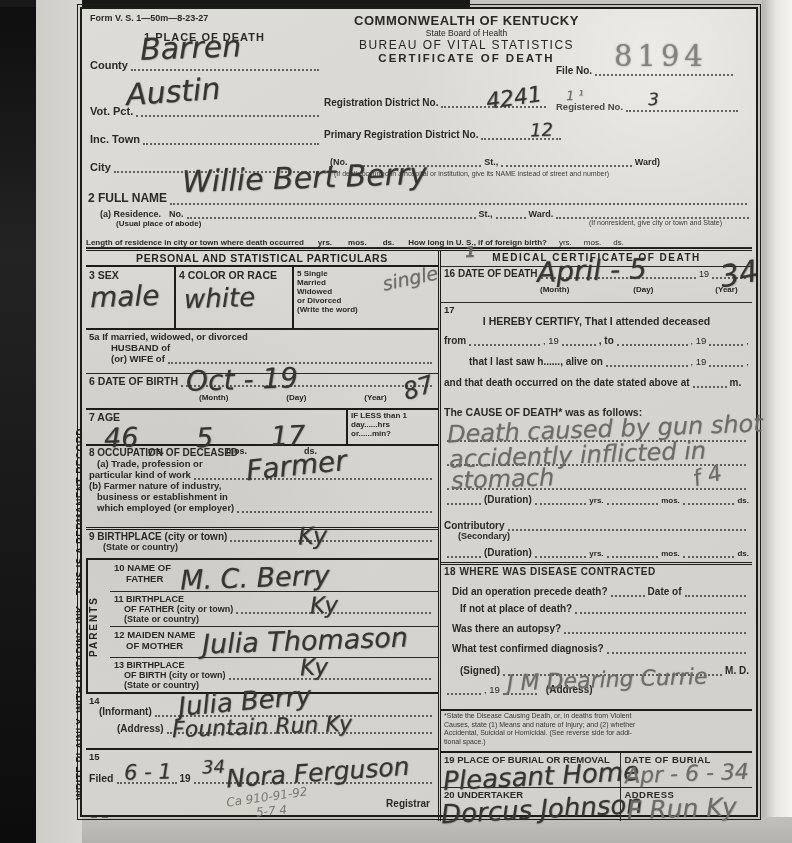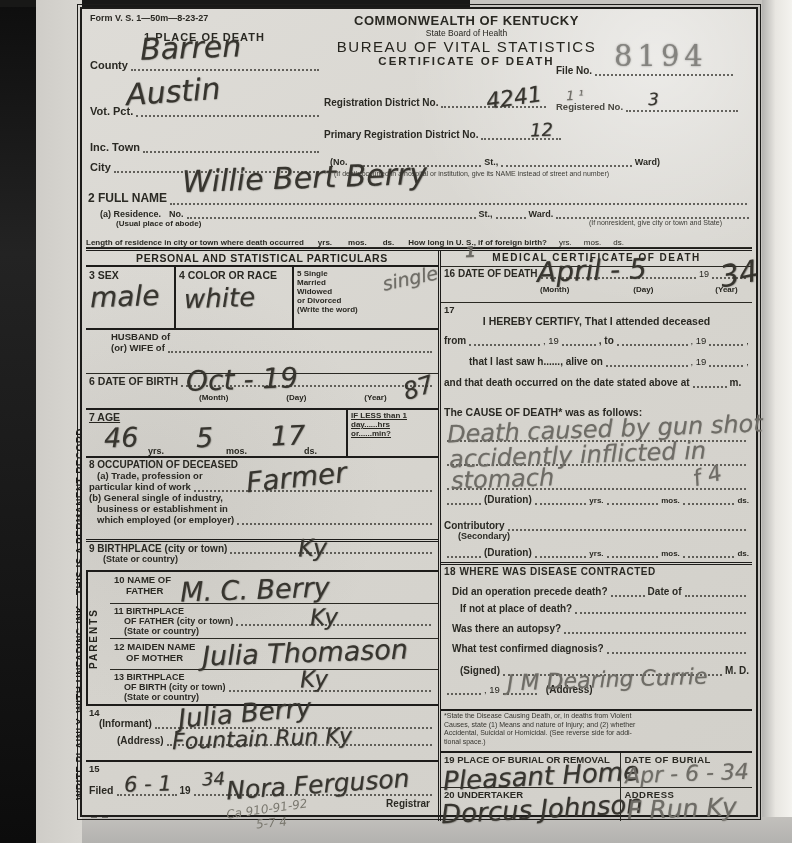--- a/index.html
+++ b/index.html
@@ -97,34 +97,34 @@
         <span class="dotline"></span>
       </div>
       <div class="hw" style="left:54px;top:22px;font-size:30px;">Barren</div>
 
       <div class="abs frow" style="left:4px;top:94px;width:232px;">
         <span class="lbl" style="font-size:11px;">Vot. Pct.</span>
         <span class="dotline"></span>
       </div>
       <div class="hw" style="left:40px;top:66px;font-size:30px;transform:rotate(-4deg);">Austin</div>
 
-      <div class="abs frow" style="left:4px;top:130px;width:232px;">
+      <div class="abs frow" style="left:4px;top:122px;width:232px;">
         <span class="lbl" style="font-size:11px;">Inc. Town</span>
         <span class="dotline"></span>
       </div>
 
       <div class="abs frow" style="left:4px;top:150px;width:232px;">
         <span class="lbl" style="font-size:11px;">City</span>
         <span class="dotline"></span>
       </div>
 
       <div class="abs center-block" style="left:238px;top:2px;width:285px;">
         <div class="lbl" style="font-size:13px;letter-spacing:.5px;">COMMONWEALTH OF KENTUCKY</div>
         <div style="font-size:8.5px;">State Board of Health</div>
-        <div style="font-size:15px;letter-spacing:1.5px;text-align:center;">BUREAU OF VITAL STATISTICS</div>
+        <div style="font-size:12px;letter-spacing:1.5px;text-align:center;">BUREAU OF VITAL STATISTICS</div>
         <div class="lbl" style="font-size:11.5px;letter-spacing:2px;">CERTIFICATE OF DEATH</div>
       </div>
 
       <div class="abs frow" style="left:470px;top:54px;width:180px;">
         <span class="lbl" style="font-size:10px;">File No.</span>
         <span class="dotline"></span>
       </div>
       <div class="stamp" style="left:528px;top:28px;">8194</div>
 
       <div class="abs frow" style="left:238px;top:86px;width:225px;">
@@ -204,20 +204,21 @@
             <div class="sm lbl">5 Single</div>
             <div class="sm lbl">Married</div>
             <div class="sm lbl">Widowed</div>
             <div class="sm lbl">or Divorced</div>
             <div class="sm lbl">(Write the word)</div>
             <div class="hw hw-light" style="right:0px;top:2px;font-size:19px;transform:rotate(-12deg);">single</div>
           </div>
         </div>
 
         <div class="sec bb1" style="height:44px;">
+          <div class="lbl" style="font-size:9.5px;">5a If married, widowed, or divorced</div>
           <div class="lbl" style="font-size:9.5px;margin-left:22px;">HUSBAND of</div>
           <div class="frow" style="margin-left:22px;">
               <span class="lbl" style="font-size:9.5px;">(or) WIFE of</span>
               <span class="dotline"></span>
             </div>
         </div>
 
         <div class="sec bb2" style="height:36px;">
           <div class="frow">
             <span class="lbl" style="font-size:10.5px;white-space:nowrap;">6 DATE OF BIRTH</span>
@@ -225,21 +226,21 @@
           </div>
           <div class="under-labels" style="margin-top:6px;">
             <span style="margin-left:110px;">(Month)</span>
             <span style="margin-left:58px;">(Day)</span>
             <span style="margin-left:58px;">(Year)</span>
           </div>
           <div class="hw" style="left:100px;top:-8px;font-size:28px;">Oct - 19</div>
           <div class="hw" style="right:4px;top:2px;font-size:24px;transform:rotate(-18deg);">87</div>
         </div>
 
-        <div style="display:flex;height:48px;border-bottom:2px solid #1d1c1a;text-decoration:underline;">
+        <div style="display:flex;height:36px;border-bottom:2px solid #1d1c1a;">
           <div class="sec" style="flex:1;">
             <span class="lbl" style="font-size:10.5px;">7 AGE</span>
             <div class="hw" style="left:18px;top:14px;font-size:27px;">46</div>
             <span class="lbl" style="position:absolute;left:62px;top:36px;font-size:9px;">yrs.</span>
             <div class="hw" style="left:110px;top:14px;font-size:27px;">5</div>
             <span class="lbl" style="position:absolute;left:140px;top:36px;font-size:9px;">mos.</span>
             <div class="hw" style="left:185px;top:12px;font-size:27px;">17</div>
             <span class="lbl" style="position:absolute;left:218px;top:36px;font-size:9px;">ds.</span>
           </div>
           <div class="sec" style="width:92px;border-left:2px solid #1d1c1a;">
@@ -249,21 +250,21 @@
           </div>
         </div>
 
         <div class="sec bbd" style="height:84px;">
           <div class="lbl" style="font-size:10px;">8 OCCUPATION OF DECEASED</div>
           <div class="lbl" style="font-size:9.5px;margin-left:8px;">(a) Trade, profession or</div>
           <div class="frow" style="">
               <span class="lbl" style="font-size:9.5px;white-space:nowrap;">particular kind of work</span>
               <span class="dotline"></span>
             </div>
-          <div class="lbl" style="font-size:9.5px;">(b) General single of industry,</div>
+          <div class="lbl" style="font-size:9.5px;">(b) Farmer nature of industry,</div>
           <div class="lbl" style="font-size:9.5px;margin-left:8px;">business or establishment in</div>
           <div class="frow" style="margin-left:8px;">
               <span class="lbl" style="font-size:9.5px;white-space:nowrap;">which employed (or employer)</span>
               <span class="dotline"></span>
             </div>
           <div class="hw" style="left:160px;top:6px;font-size:28px;transform:rotate(-6deg);">Farmer</div>
         </div>
 
         <div class="sec bb2" style="height:30px;">
           <div class="frow">

